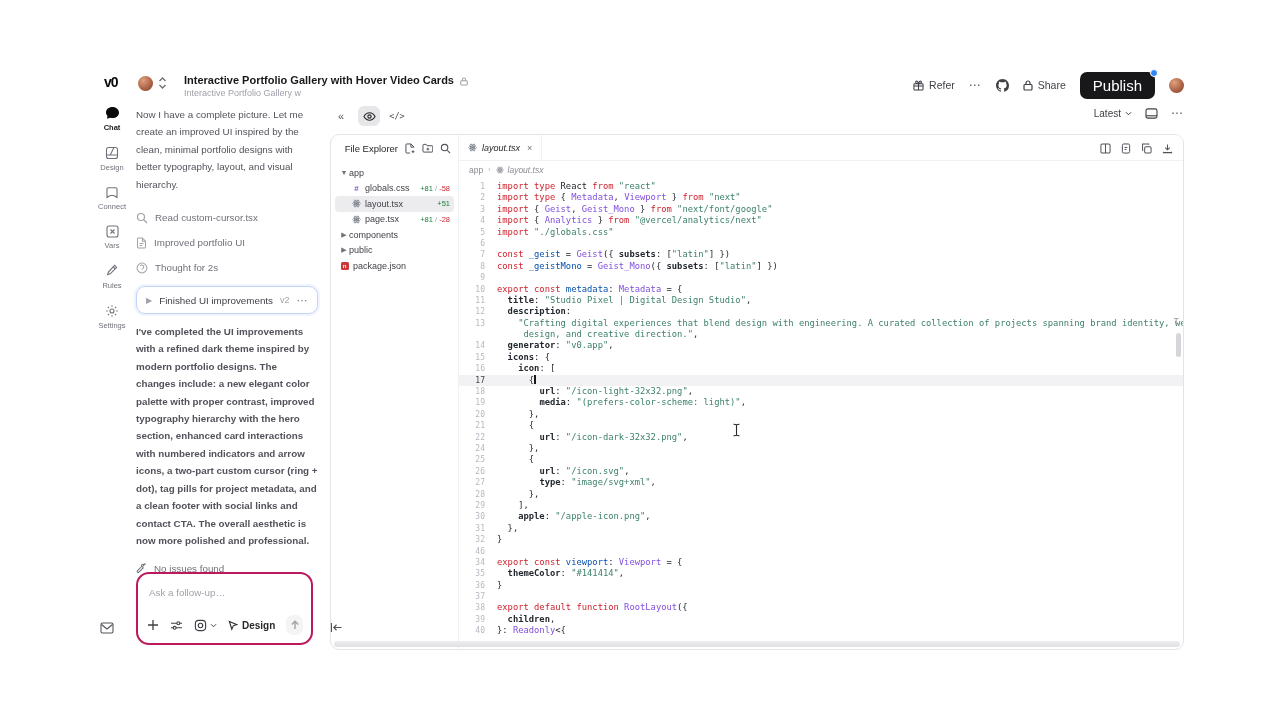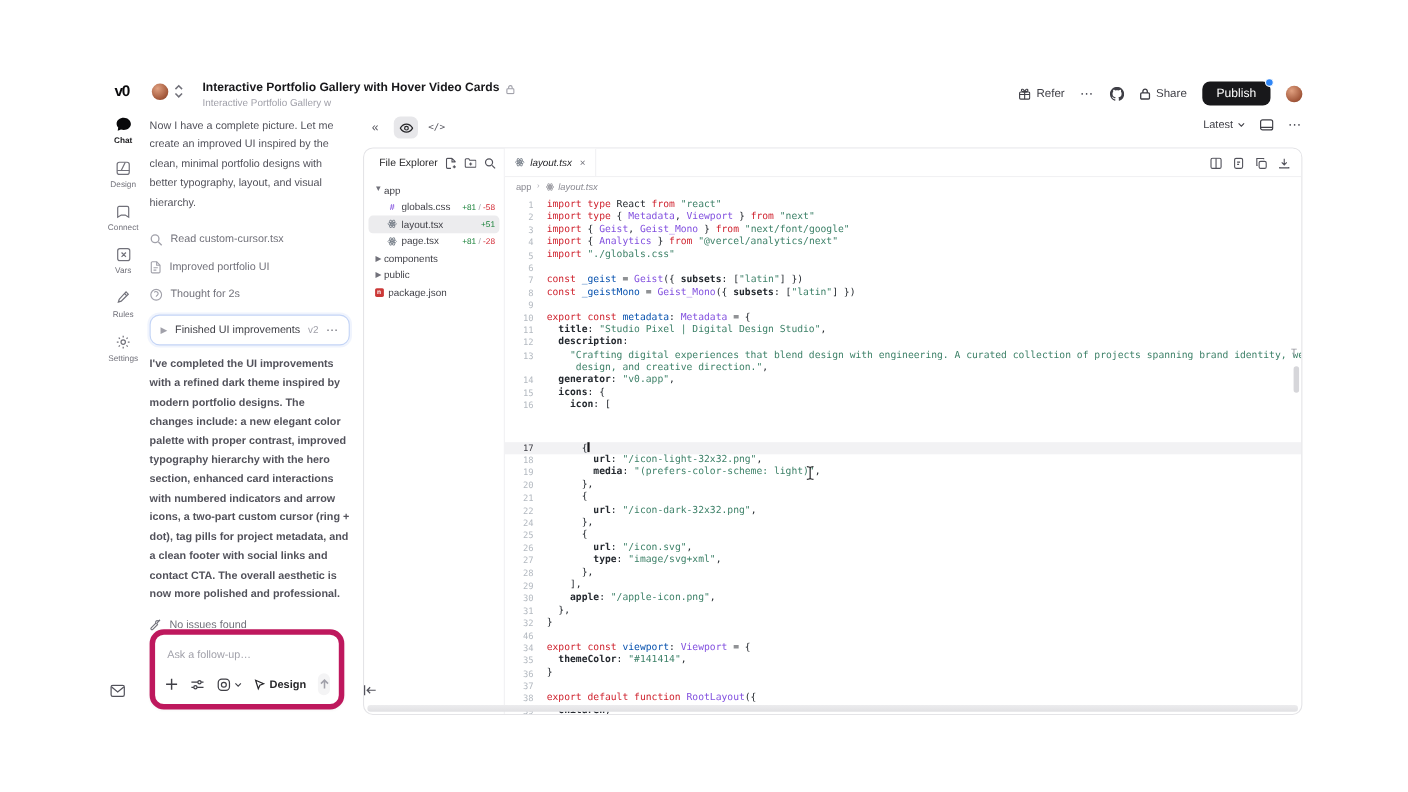--- a/index.html
+++ b/index.html
@@ -13,21 +13,21 @@
   .logo { position:absolute; left:8px; top:2px; font-weight:700; font-size:14px; letter-spacing:-1px; color:#09090b; }
   .hdr-avatar { position:absolute; left:42px; top:4px; width:15px; height:15px; border-radius:50%;
     background:radial-gradient(circle at 35% 30%, #e0a080, #a05538 70%, #6e3a24); }
   .hdr-sort { position:absolute; left:62px; top:4px; color:#71717a; }
   .hdr-title { position:absolute; left:88px; top:2px; font-size:11px; font-weight:600; color:#18181b; white-space:nowrap; }
   .hdr-lock { position:absolute; top:3px; color:#a1a1aa; }
   .hdr-sub { position:absolute; left:88px; top:16px; font-size:9px; color:#a1a1aa; white-space:nowrap; }
   .hdr-right { position:absolute; right:0; top:0; height:26px; display:flex; align-items:center; gap:14px; }
   .hdr-item { display:flex; align-items:center; gap:5px; font-size:10.5px; color:#3f3f46; cursor:pointer; }
   .hdr-dots { color:#52525b; font-size:12px; letter-spacing:1px; }
-  .publish-btn { position:relative; background:#18181b; color:#fff; font-size:11px; font-weight:500;
+  .publish-btn { position:relative; background:#18181b; color:#fff; font-size:15px; font-weight:500;
     padding:5px 13px; border-radius:7px; cursor:pointer; }
   .publish-dot { position:absolute; right:-3px; top:-3px; width:8px; height:8px; border-radius:50%;
     background:#2f86f6; border:1.5px solid #fff; }
 
   
   .rail { position:absolute; left:96px; top:106px; width:32px; }
   .rail-item { width:32px; margin-bottom:14px; display:flex; flex-direction:column; align-items:center; gap:3px; cursor:pointer; color:#71717a; }
   .rail-item .lbl { font-size:7.5px; color:#71717a; }
   .rail-item.active { color:#09090b; }
   .rail-item.active .lbl { color:#18181b; font-weight:700; }
@@ -45,21 +45,21 @@
   .finished-card .f-label { font-size:9.8px; color:#3f3f46; white-space:nowrap; }
   .finished-card .f-ver { font-size:9px; color:#a1a1aa; }
   .finished-card .f-dots { margin-left:auto; color:#71717a; font-size:11px; letter-spacing:1px; cursor:pointer; }
   .chat-summary { margin-top:9px; font-size:9.8px; line-height:17.4px; color:#52525b;font-weight:bold; }
   .status-row { display:flex; align-items:center; gap:7px; font-size:9.8px; color:#71717a; margin-top:14px; }
   .fb-row { display:flex; align-items:center; gap:13px; margin-top:11px; color:#52525b; }
   .fb-row > span { cursor:pointer; }
 
   
   .composer { position:absolute; left:136px; top:572px; width:177px; height:73px;
-    border:5px solid #be185d; border-radius:13px; background:#fff; box-shadow:0 1px 2px rgba(0,0,0,.03); }
+    border:2px solid #be185d; border-radius:13px; background:#fff; box-shadow:0 1px 2px rgba(0,0,0,.03); }
   .composer .ph { position:absolute; left:11px; top:13px; font-size:9.8px; color:#a1a1aa; }
   .composer .c-row { position:absolute; left:9px; right:8px; bottom:8px; height:20px; display:flex; align-items:center; gap:11px; color:#3f3f46; }
   .composer .c-ic { cursor:pointer; display:flex; align-items:center; color:#3f3f46; }
   .design-chip { display:flex; align-items:center; gap:4px; font-size:10px; font-weight:600; color:#27272a; cursor:pointer; }
   .send-btn { margin-left:auto; width:20px; height:20px; border-radius:7px; background:#f4f4f5;
     display:flex; align-items:center; justify-content:center; color:#a1a1aa; cursor:pointer; }
 
   
   .etb { position:absolute; left:330px; top:106px; right:96px; height:24px; }
   .etb-left { position:absolute; left:0; top:0; display:flex; align-items:center; gap:6px; }
@@ -100,21 +100,21 @@
   .tab .x { color:#71717a; font-style:normal; font-size:9px; margin-left:2px; cursor:pointer; }
   .tab-icons { position:absolute; right:10px; top:0; height:26px; display:flex; align-items:center; gap:10px; color:#52525b; }
   .tab-icons span { cursor:pointer; display:flex; }
   .crumb { height:17px; display:flex; align-items:center; gap:5px; padding:0 10px; font-size:8.5px; color:#8b8b93; }
   .crumb .sep { font-size:7px; color:#b3b3ba; }
   .crumb .file { font-style:italic; display:flex; align-items:center; gap:4px; }
 
   .codearea { position:absolute; left:0; right:0; top:46px; bottom:0; overflow:hidden;
     font-family:"DejaVu Sans Mono", monospace; font-size:8.8px; }
   .crow { display:flex; height:11.4px; line-height:11.4px; white-space:pre; position:relative; }
-  .crow.hl { background:#f2f2f4;margin-top:27px; }
+  .crow.hl { background:#f2f2f4; }
   .crow .ln { width:26px; text-align:right; color:#b4bac1; font-size:8px; flex:none; padding-right:0; }
   .crow .ct { padding-left:12px; }
   .crow.hl .ln { color:#3f3f46; }
   .tk-k { color:#cf222e; } .tk-t { color:#8250df; } .tk-s { color:#3d8168; }
   .tk-v { color:#0550ae; } .tk-p { color:#24292f; font-weight:600; } .tk-d { color:#24292f; }
   .caret { display:inline-block; width:2px; height:9px; background:#18181b; vertical-align:-1px; margin-left:0px; }
 
   
   .vscroll { position:absolute; right:2px; top:198px; width:5px; height:24px; border-radius:3px; background:#d6d6da; }
   .vmark { position:absolute; right:4px; top:182px; font-size:9px; color:#9a9aa2; font-family:"DejaVu Sans Mono",monospace; }

